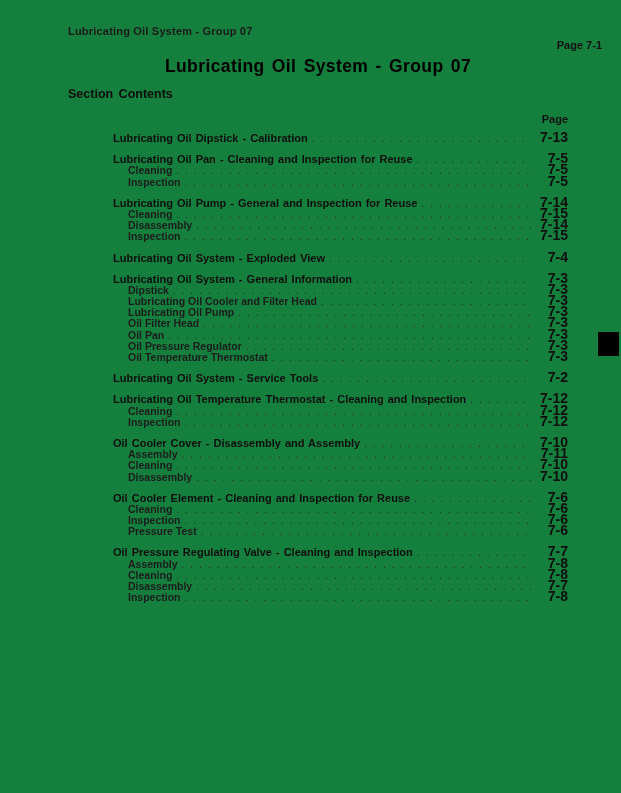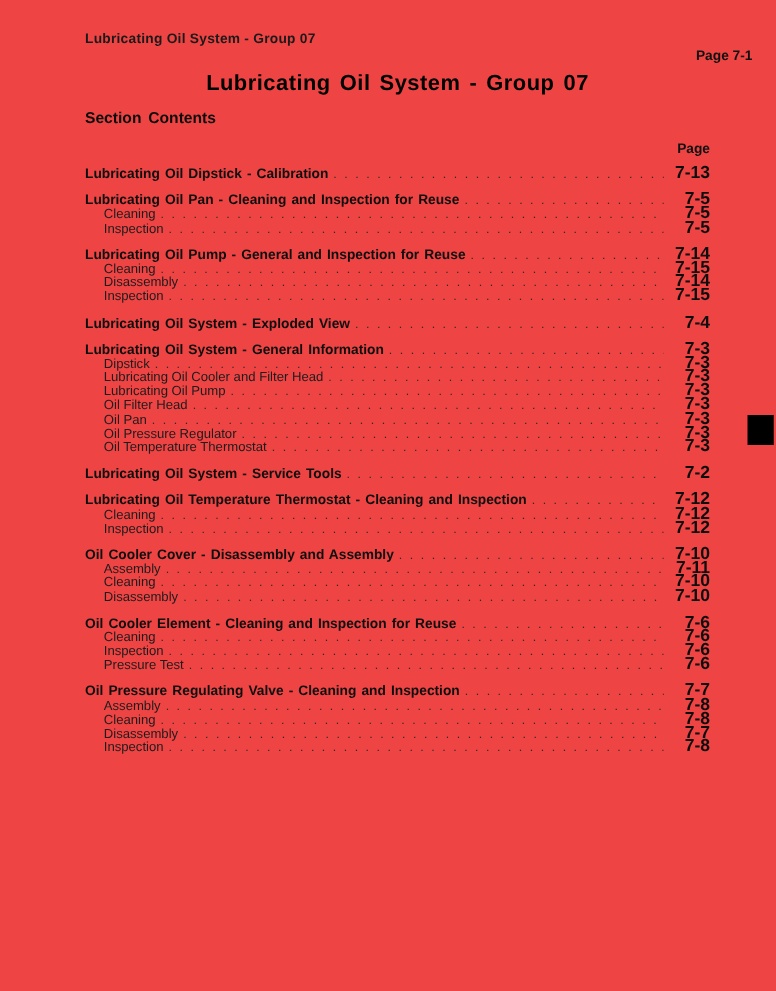--- a/index.html
+++ b/index.html
@@ -4,21 +4,21 @@
 <style>
   html, body { margin: 0; padding: 0; }
   body {
     width: 621px; height: 793px;
     background: #ffffff;
     font-family: "Liberation Sans", "DejaVu Sans", sans-serif;
     color: #141414;
     overflow: hidden;
     position: relative;
   }
-  .page { position: absolute; inset: 0; background: #ef4444; }
+  .page { position: absolute; inset: 0; background: #15803d; }
 
   .running-header {
     position: absolute; left: 68px; top: 25px;
     font-size: 11px; font-weight: 700; color: #1a1a1a;
     letter-spacing: 0.2px;
   }
   .page-label {
     position: absolute; right: 19px; top: 39px;
     font-size: 11px; font-weight: 700; color: #111;
   }
@@ -41,24 +41,25 @@
   }
 
   .toc {
     position: absolute; left: 68px; top: 132px; width: 500px;
   }
   .toc-group { margin-bottom: 10px; }
   .toc-row {
     display: flex; align-items: baseline;
     height: 11.2px; line-height: 11.2px;
     white-space: nowrap;
+    margin-left: 45px;
   }
   .toc-row .t {
     flex: 0 0 auto;
-    font-size: 10.5px; font-weight: 400; color: #1c1c1c;
+    font-size: 10.5px; font-weight: 700; color: #1c1c1c;
   }
   .toc-row.main .t {
     font-size: 11px; font-weight: 700; color: #0e0e0e;
     word-spacing: 1px;
   }
   .toc-row.sub { padding-left: 15px; }
   .leader {
     flex: 1 1 auto;
     overflow: hidden;
     margin: 0 5px 0 4px;

